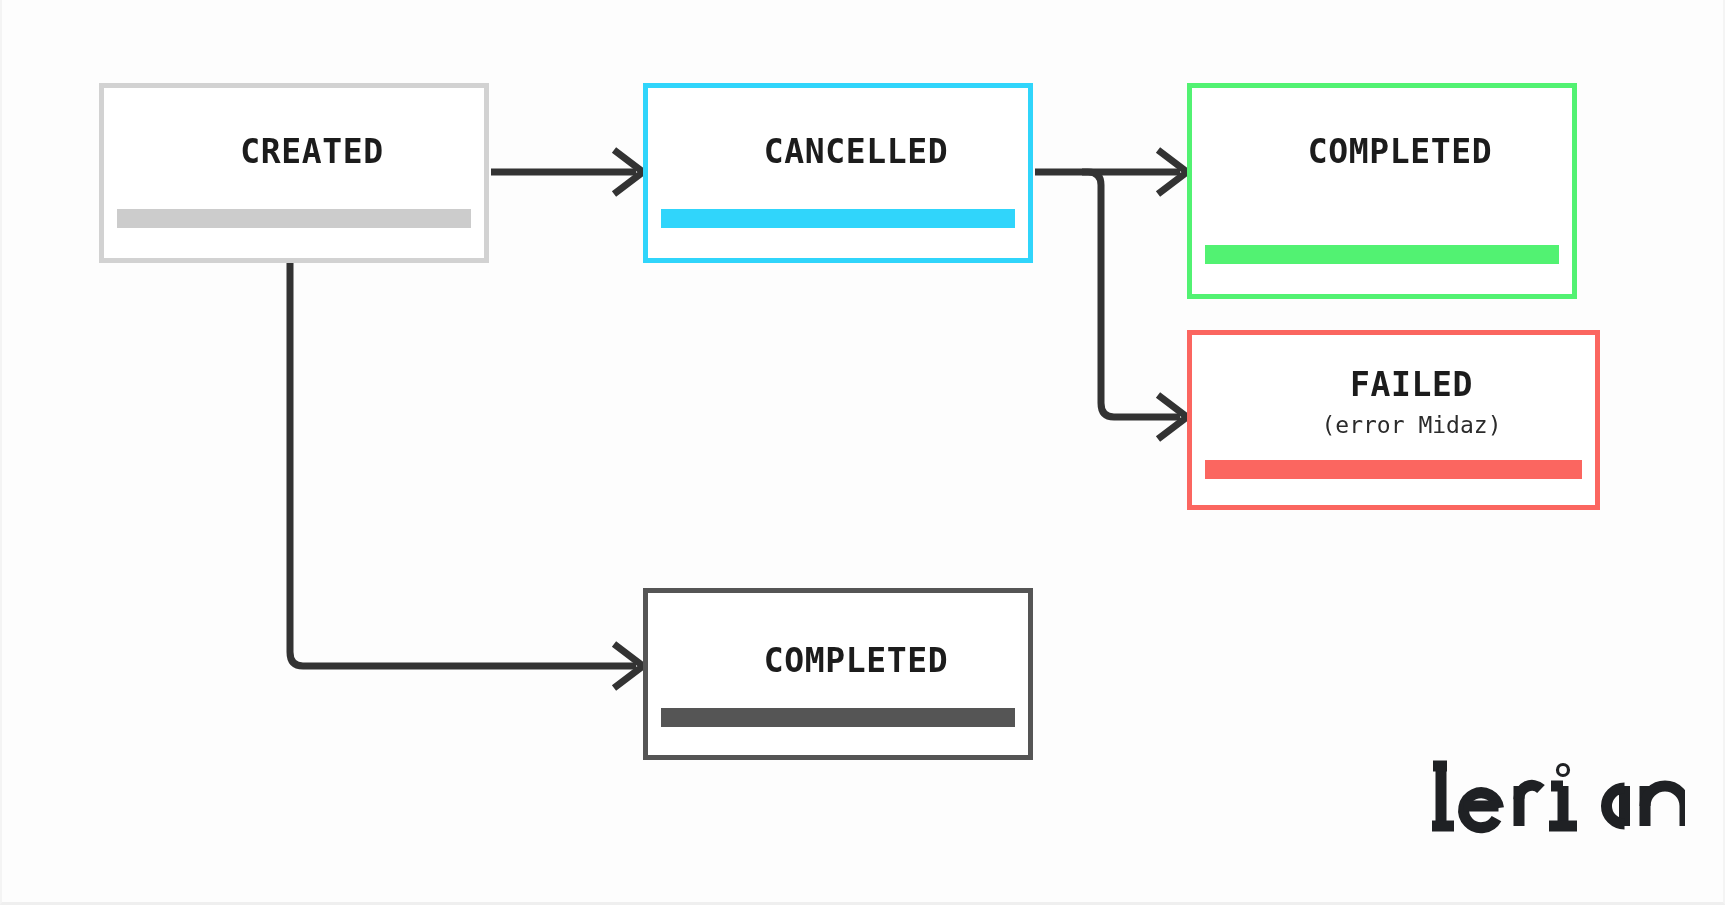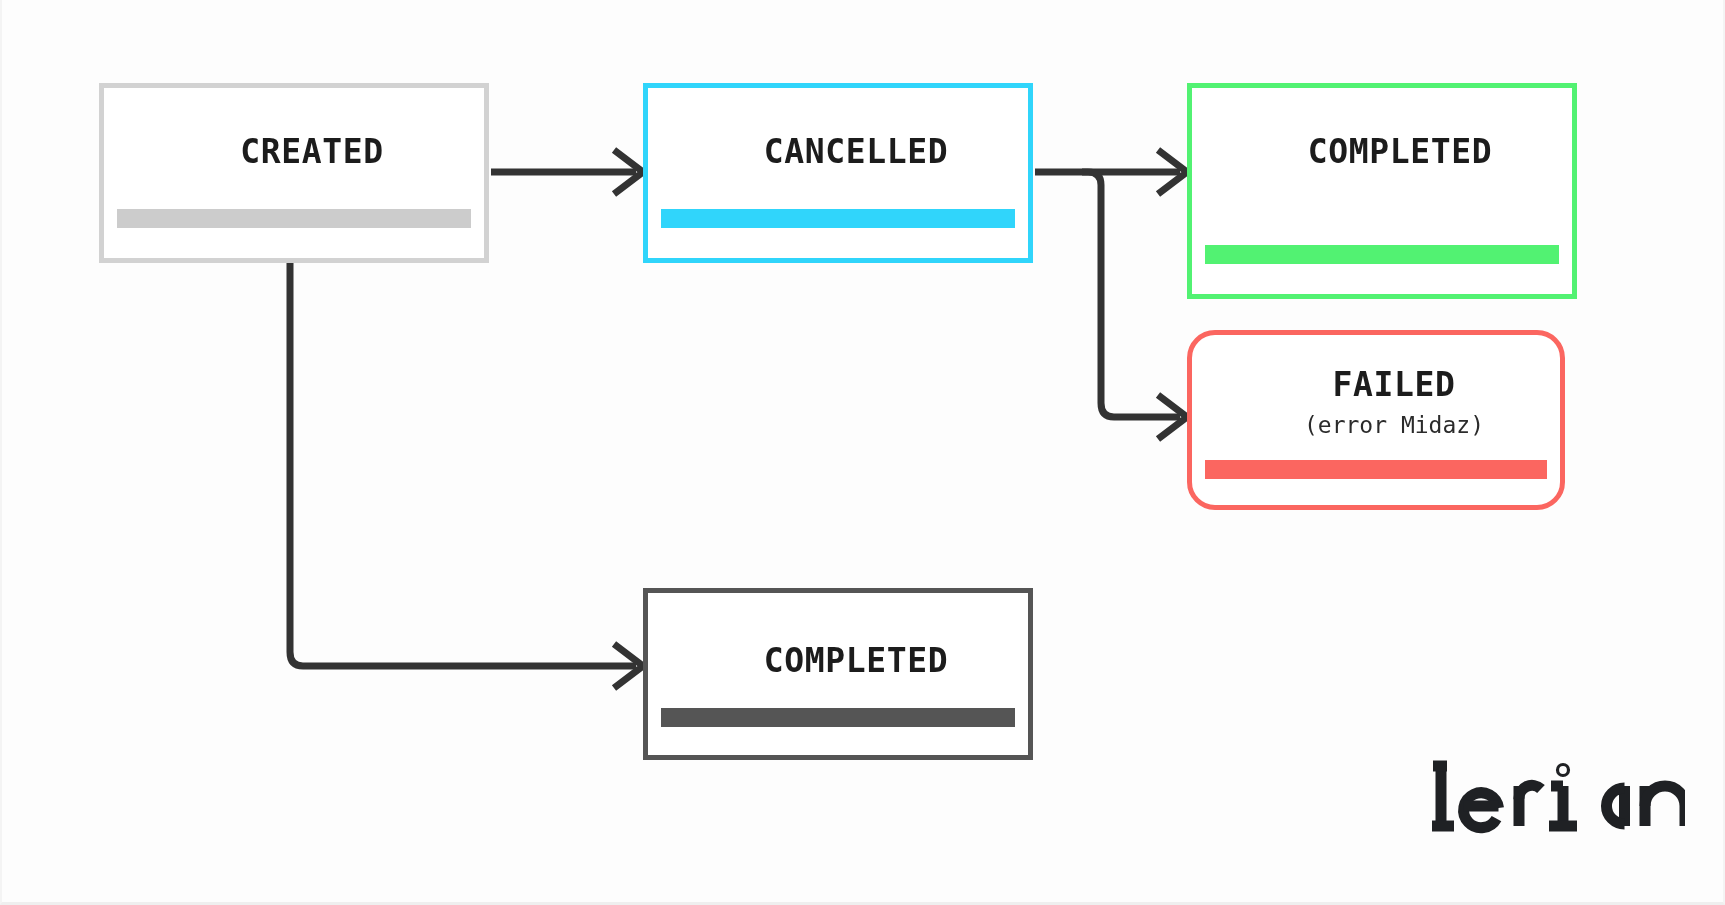--- a/index.html
+++ b/index.html
@@ -132,21 +132,21 @@
 
     <div class="state-bar" style="background: rgb(48, 213, 251); bottom: 30px;"></div>
   </div>
 
   <div class="state-box" id="box-completed" style="left: 1185px; top: 83px; width: 390px; height: 216px; border-color: rgb(82, 242, 114); border-width: 5px;">
     <div class="state-title" style="font-size: 33px; margin-top: 44px;">COMPLETED</div>
 
     <div class="state-bar" style="background: rgb(82, 242, 114); bottom: 30px;"></div>
   </div>
 
-  <div class="state-box" id="box-failed" style="left: 1185px; top: 330px; width: 378px; height: 180px; border-color: rgb(251, 102, 96); border-width: 5px; border-radius: 28px;">
+  <div class="state-box" id="box-failed" style="left: 1185px; top: 330px; width: 413px; height: 180px; border-color: rgb(251, 102, 96); border-width: 5px;">
     <div class="state-title" style="font-size: 33px; margin-top: 30px;">FAILED</div>
     <div class="state-sub" style="font-size: 23px; margin-top: 8px;">(error Midaz)</div>
     <div class="state-bar" style="background: rgb(251, 102, 96); bottom: 26px;"></div>
   </div>
 
   <div class="state-box" id="box-cancelled" style="left: 641px; top: 588px; width: 390px; height: 172px; border-color: rgb(85, 85, 85); border-width: 5px;">
     <div class="state-title" style="font-size: 33px; margin-top: 48px;">COMPLETED</div>
 
     <div class="state-bar" style="background: rgb(85, 85, 85); bottom: 28px;"></div>
   </div>

